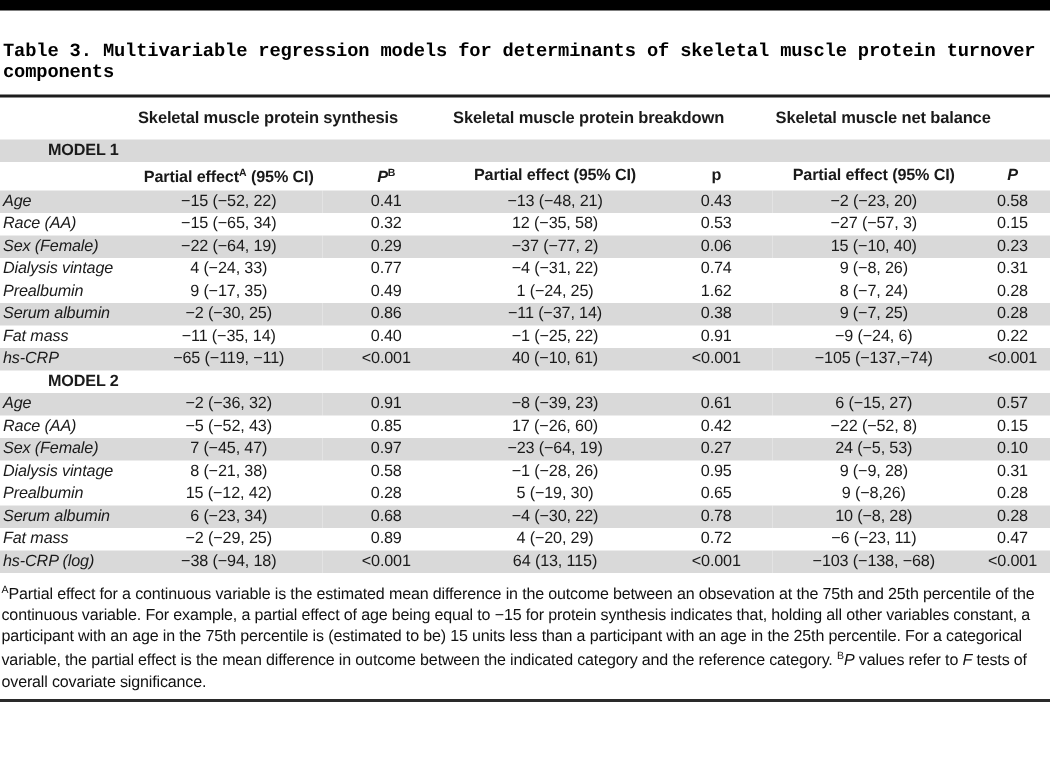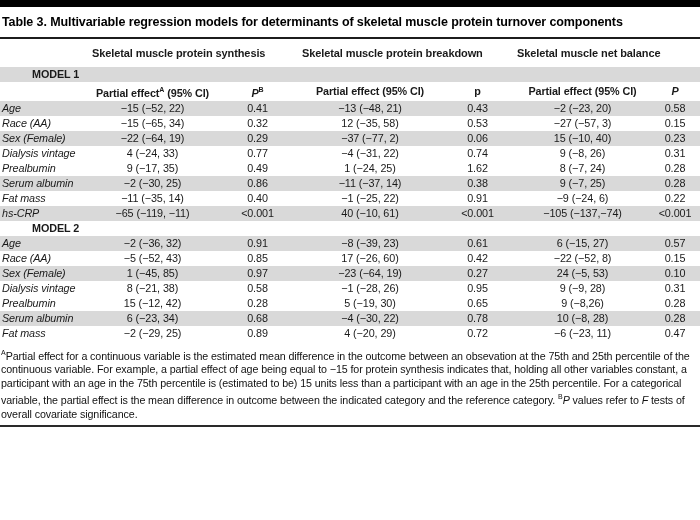--- a/index.html
+++ b/index.html
@@ -4,22 +4,23 @@
 <style>
   html, body { margin: 0; padding: 0; background: #fff; }
   .page {
     width: 700px; height: 520px; background: #ffffff; overflow: hidden;
     font-family: "Liberation Sans", sans-serif; color: #1a1a1a;
     position: relative; box-sizing: border-box;
   }
   .top-bar { height: 7px; background: #000000; width: 700px; }
   .title {
     font-size: 12.5px; font-weight: bold; color: #000;
-    padding: 8px 2px 8px 2px; letter-spacing: -0.1px;
+    padding: 20px 2px 8px 2px; letter-spacing: -0.1px;
     border-bottom: 2px solid #1c1c1c;
+    font-family: Liberation Mono, monospace;
   }
   table.reg {
     width: 700px; border-collapse: collapse; table-layout: fixed;
     font-size: 10.8px; letter-spacing: -0.1px;
   }
   table.reg th, table.reg td {
     padding: 0 2px; white-space: nowrap; overflow: visible;
     font-weight: normal; line-height: 15px; height: 15px;
   }
   tr.group-row th {
@@ -165,21 +166,21 @@
           <td class="var">Race (AA)</td>
           <td class="val">−5 (−52, 43)</td>
           <td class="val">0.85</td>
           <td class="val">17 (−26, 60)</td>
           <td class="val">0.42</td>
           <td class="val">−22 (−52, 8)</td>
           <td class="val">0.15</td>
         </tr>
         <tr class="data-row gray">
           <td class="var">Sex (Female)</td>
-          <td class="val">1 (−45, 85)</td>
+          <td class="val">7 (−45, 47)</td>
           <td class="val">0.97</td>
           <td class="val">−23 (−64, 19)</td>
           <td class="val">0.27</td>
           <td class="val">24 (−5, 53)</td>
           <td class="val">0.10</td>
         </tr>
         <tr class="data-row">
           <td class="var">Dialysis vintage</td>
           <td class="val">8 (−21, 38)</td>
           <td class="val">0.58</td>
@@ -208,18 +209,27 @@
         </tr>
         <tr class="data-row">
           <td class="var">Fat mass</td>
           <td class="val">−2 (−29, 25)</td>
           <td class="val">0.89</td>
           <td class="val">4 (−20, 29)</td>
           <td class="val">0.72</td>
           <td class="val">−6 (−23, 11)</td>
           <td class="val">0.47</td>
         </tr>
+        <tr class="data-row gray">
+          <td class="var">hs-CRP (log)</td>
+          <td class="val">−38 (−94, 18)</td>
+          <td class="val">&lt;0.001</td>
+          <td class="val">64 (13, 115)</td>
+          <td class="val">&lt;0.001</td>
+          <td class="val">−103 (−138, −68)</td>
+          <td class="val">&lt;0.001</td>
+        </tr>
       </tbody>
   </table>
 
   <p class="footnote" id="footnote"><sup>A</sup><span>Partial effect for a continuous variable is the estimated mean difference in the outcome between an obsevation at the 75th and 25th percentile of the continuous variable. For example, a partial effect of age being equal to −15 for protein synthesis indicates that, holding all other variables constant, a participant with an age in the 75th percentile is (estimated to be) 15 units less than a participant with an age in the 25th percentile. For a categorical variable, the partial effect is the mean difference in outcome between the indicated category and the reference category. </span><sup>B</sup><span class="it">P</span><span> values refer to </span><span class="it">F</span><span> tests of overall covariate significance.</span></p>
   <div class="bottom-rule"></div>
 </div>
 
 </body></html>

